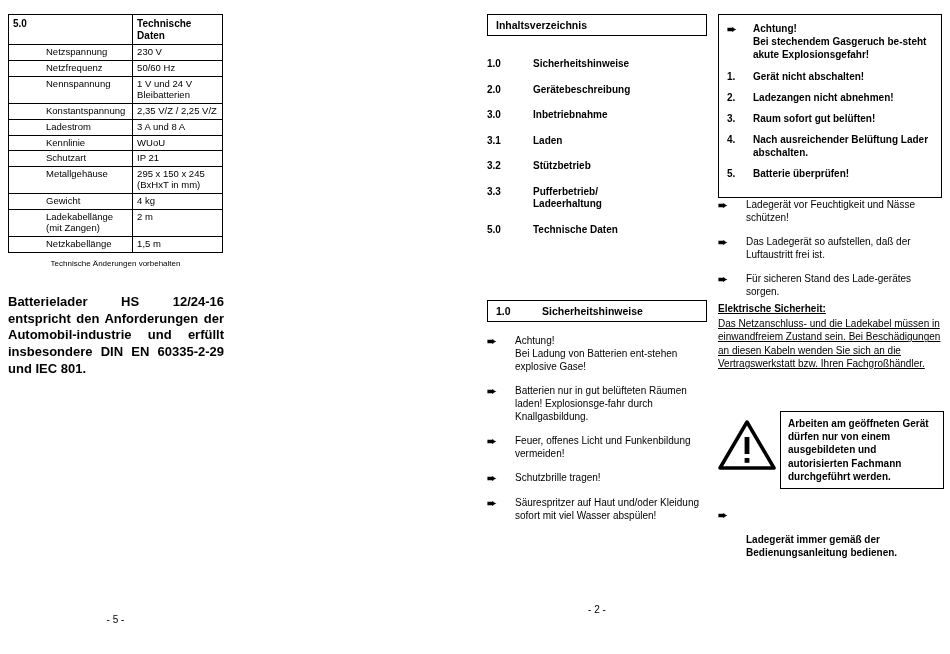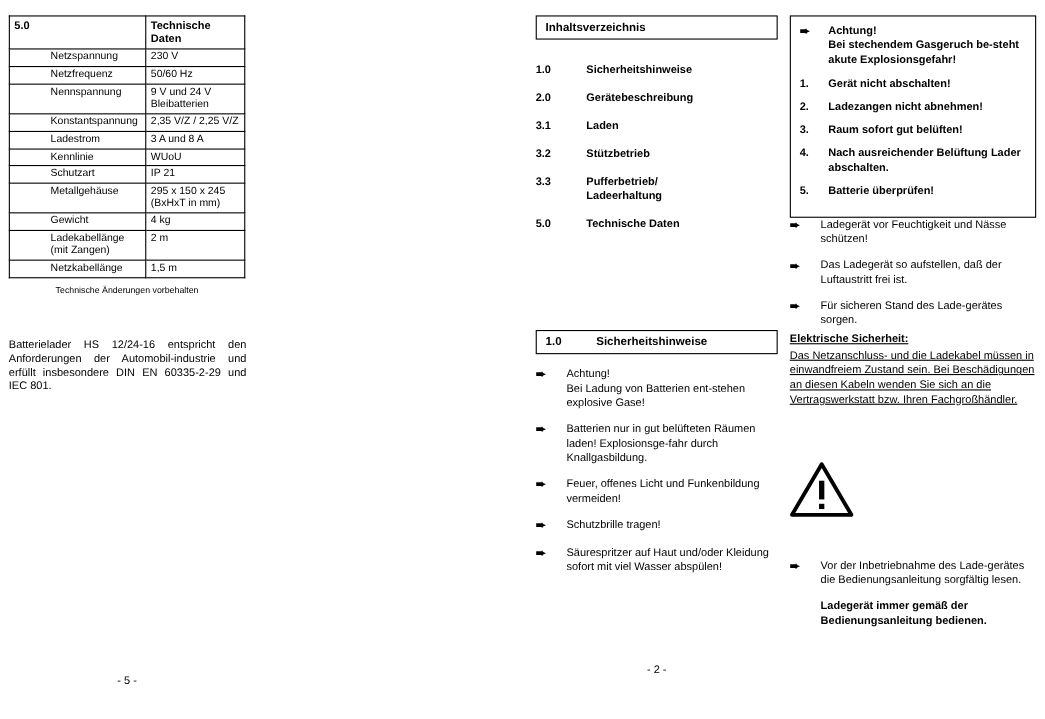--- a/index.html
+++ b/index.html
@@ -55,25 +55,24 @@
     text-align: center;
     width: 215px;
     margin-top: 6px;
     color: #000;
   }
   .tech-para {
     position: absolute;
     left: 8px;
     top: 294px;
     width: 216px;
-    font-size: 10px;
-    font-weight: normal;
+    font-size: 13px;
+    font-weight: bold;
     line-height: 1.28;
     text-align: justify;
-    margin-top: 14px;
   }
   .page-num-left {
     position: absolute;
     left: 8px;
     top: 614px;
     width: 215px;
     text-align: center;
     font-size: 10px;
   }
 
@@ -256,21 +255,21 @@
       <tr>
         <td class="label">Netzspannung</td>
         <td style="white-space:pre-line">230 V</td>
       </tr>
       <tr>
         <td class="label">Netzfrequenz</td>
         <td style="white-space:pre-line">50/60 Hz</td>
       </tr>
       <tr>
         <td class="label">Nennspannung</td>
-        <td style="white-space:pre-line">9 V und 24 V
+        <td style="white-space:pre-line">1 V und 24 V
 Bleibatterien</td>
       </tr>
       <tr>
         <td class="label">Konstantspannung</td>
         <td style="white-space:pre-line">2,35 V/Z / 2,25 V/Z</td>
       </tr>
       <tr>
         <td class="label">Ladestrom</td>
         <td style="white-space:pre-line">3 A und 8 A</td>
       </tr>
@@ -311,20 +310,24 @@
   <div class="mid-col">
     <div class="boxed-title">Inhaltsverzeichnis</div>
     <div class="toc">
       <div class="toc-row">
         <span class="toc-num">1.0</span>
         <span class="toc-label" style="white-space:pre-line">Sicherheitshinweise</span>
       </div>
       <div class="toc-row">
         <span class="toc-num">2.0</span>
         <span class="toc-label" style="white-space:pre-line">Gerätebeschreibung</span>
+      </div>
+      <div class="toc-row">
+        <span class="toc-num">3.0</span>
+        <span class="toc-label" style="white-space:pre-line">Inbetriebnahme</span>
       </div>
       <div class="toc-row">
         <span class="toc-num">3.1</span>
         <span class="toc-label" style="white-space:pre-line">Laden</span>
       </div>
       <div class="toc-row">
         <span class="toc-num">3.2</span>
         <span class="toc-label" style="white-space:pre-line">Stützbetrieb</span>
       </div>
       <div class="toc-row">
@@ -422,23 +425,23 @@
   </div>
 
   <div class="warn-tri-block">
     <div class="tri">
       <svg width="58" height="52" viewBox="0 0 58 52">
         <polygon points="29,3 56,49 2,49" fill="#ffffff" stroke="#000000" stroke-width="3.5" stroke-linejoin="round"></polygon>
         <rect x="26.6" y="18" width="4.8" height="17" fill="#000000"></rect>
         <rect x="26.6" y="39" width="4.8" height="4.8" fill="#000000"></rect>
       </svg>
     </div>
+    <div class="tri-box">Arbeiten am geöffneten Gerät dürfen nur von einem ausgebildeten und autorisierten Fachmann durchgeführt werden.</div>
   </div>
 
   <div class="right-bottom">
     <div class="bullet-row">
       <span class="bullet-arrow">➨</span>
-      <span class="bullet-text" style="white-space:pre-line">Vor der Inbetriebnahme des Lade-gerätes die Bedienungsanleitung sorgfältig lesen.</span>
     </div>
     <div class="indent-para">Ladegerät immer gemäß der Bedienungsanleitung bedienen.</div>
   </div>
 
 </div>
 
 </body></html>

